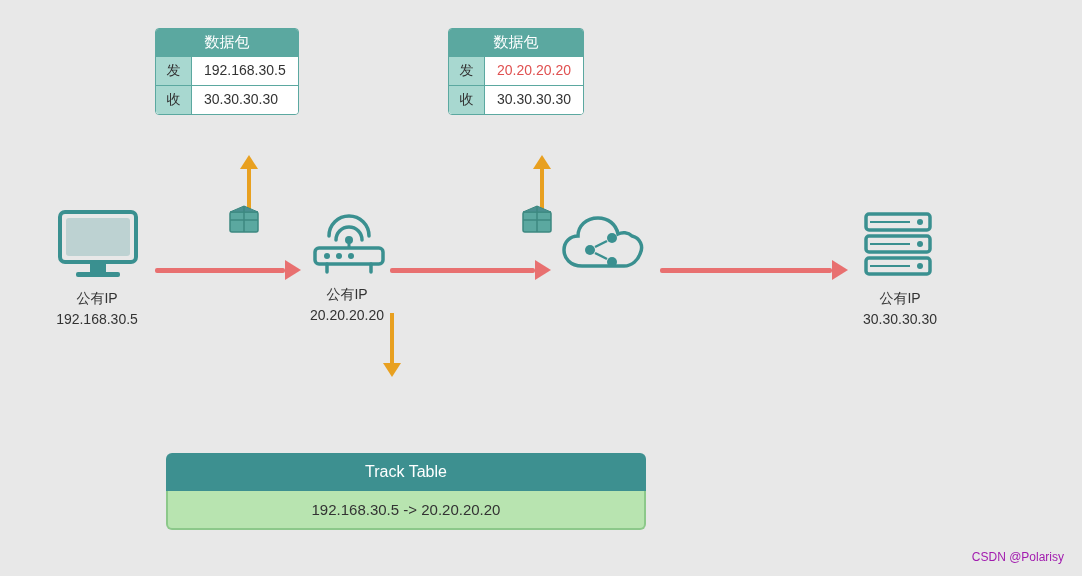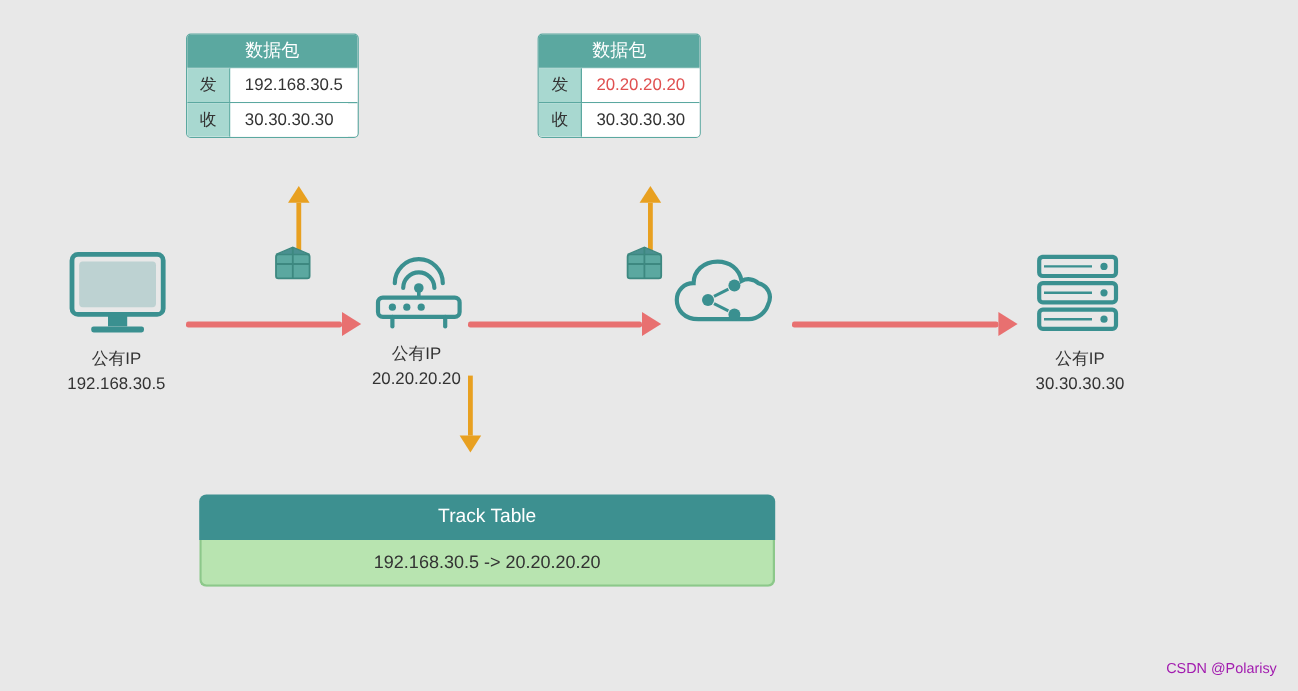--- a/index.html
+++ b/index.html
@@ -263,20 +263,21 @@
     }
 
     .track-table-header {
       background: #3d9090;
       color: white;
       text-align: center;
       font-size: 16px;
       font-weight: 500;
       padding: 10px 20px;
       border-radius: 6px 6px 0 0;
+      margin-top: 41px;
     }
 
     .track-table-row {
       background: #b8e4b0;
       border: 2px solid #8cc88a;
       border-top: none;
       text-align: center;
       font-size: 15px;
       color: #333;
       padding: 10px 34px;

